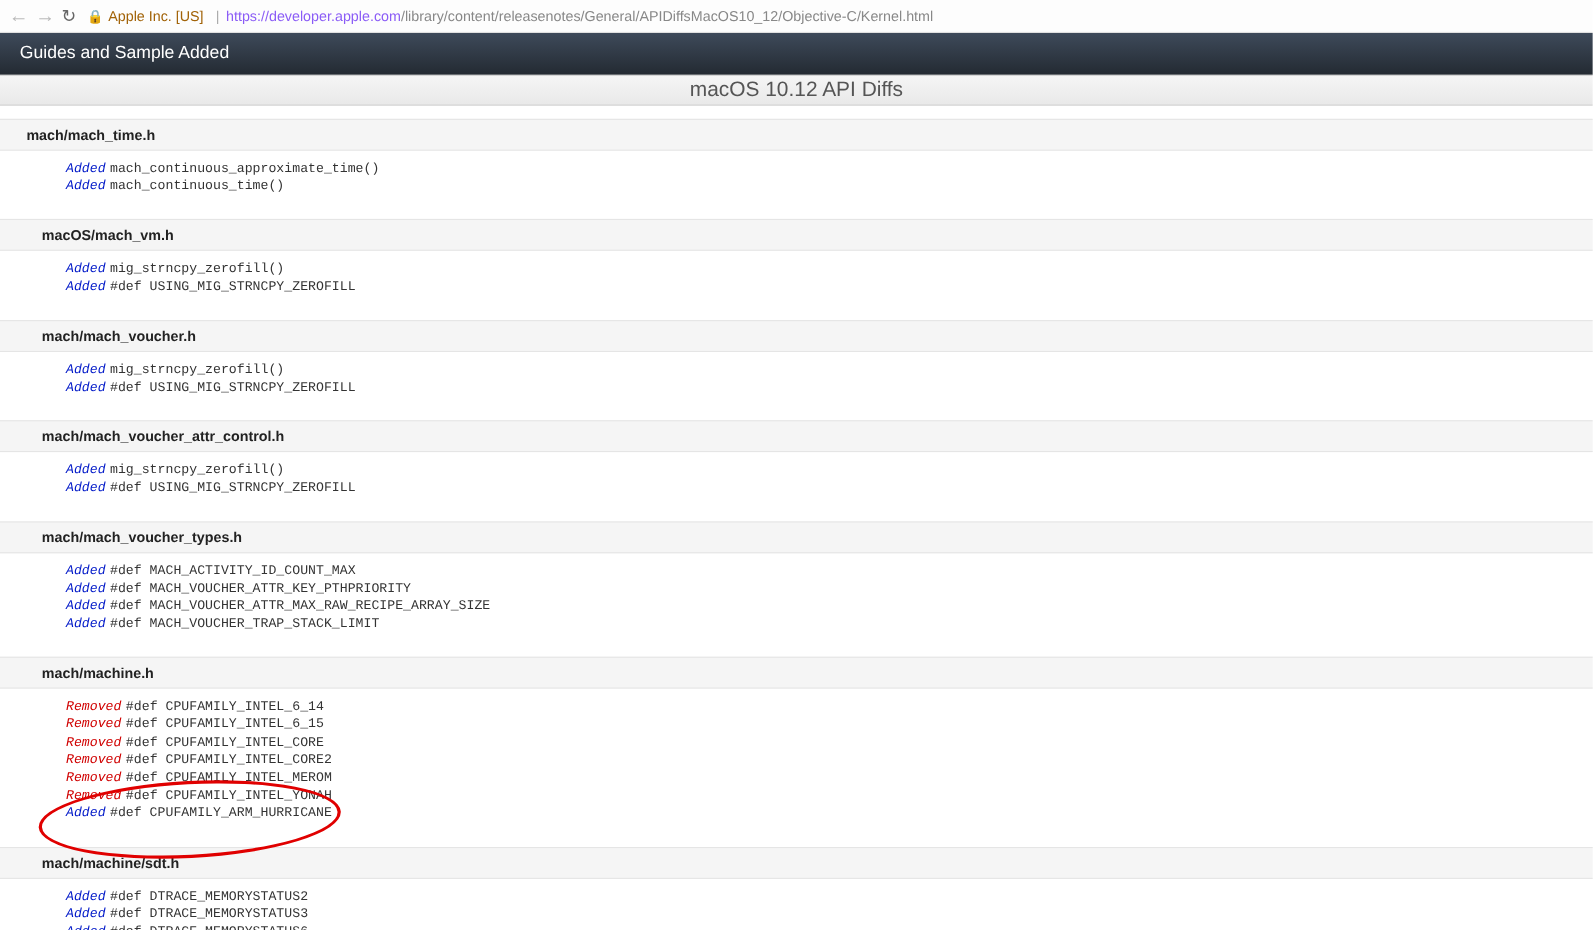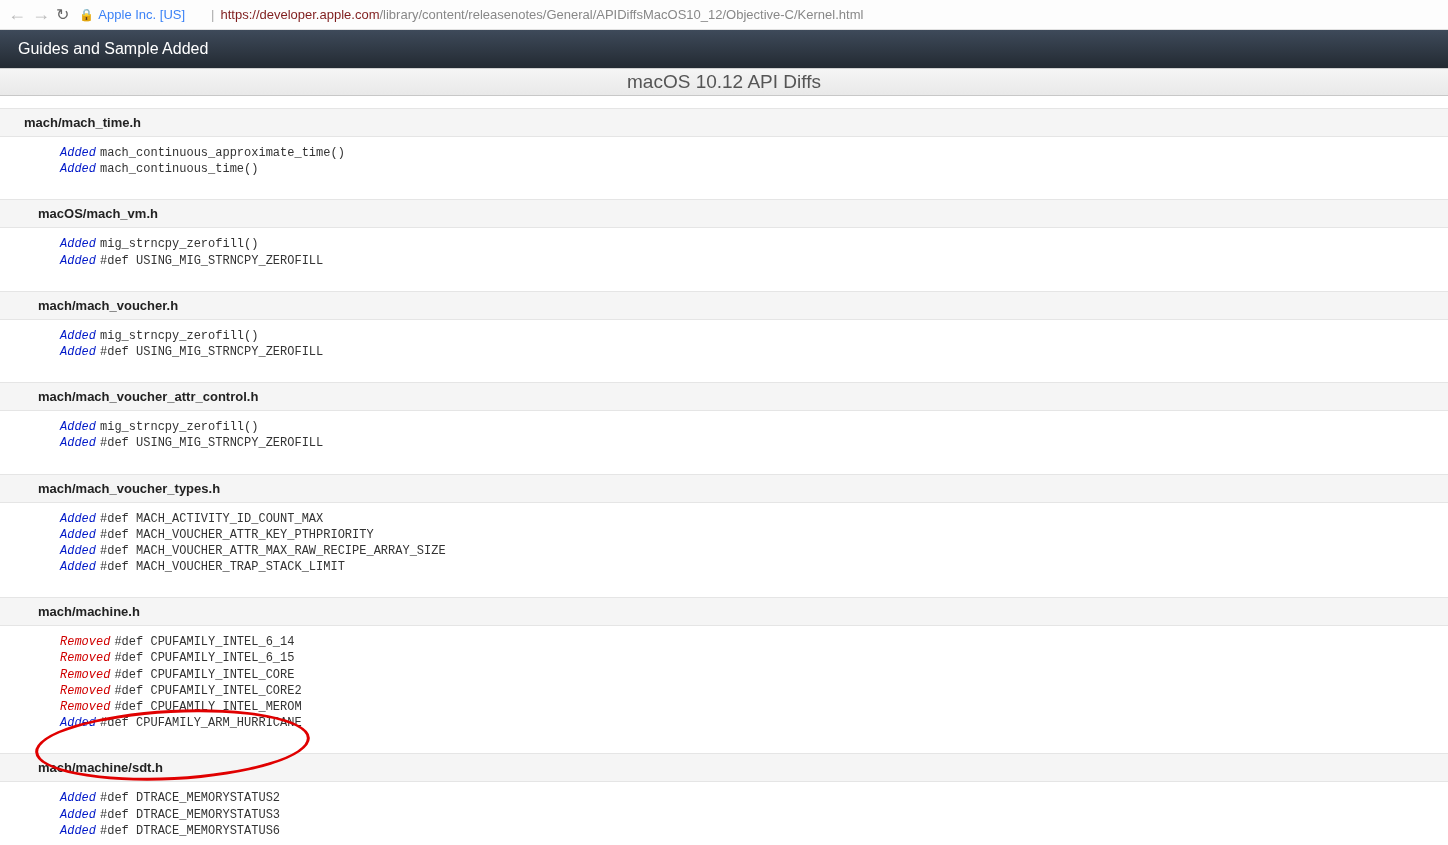--- a/index.html
+++ b/index.html
@@ -2,23 +2,23 @@
 <html><head>
 <meta charset="utf-8">
 <style>
   * { margin: 0; padding: 0; box-sizing: border-box; }
   body { font-family: -apple-system, "Helvetica Neue", Helvetica, Arial, sans-serif; font-size: 13px; background: #fff; color: #333; width: 1448px; }
   .browser-bar { height: 30px; display: flex; align-items: center; padding: 0 8px; border-bottom: 1px solid #e0e0e0; background: #fdfdfd; }
   .nav-arrow { color: #bbb; font-size: 18px; margin-right: 6px; cursor: pointer; }
   .refresh { color: #666; font-size: 16px; margin-right: 10px; cursor: pointer; }
   .url-bar { flex: 1; display: flex; align-items: center; color: #444; font-size: 13px; }
   .lock { color: #0a8f08; margin-right: 4px; font-size: 12px; }
-  .company { color: #3b82f6; margin-right: 20px; }
+  .company { color: #a16207; margin-right: 5px; }
   .sep { color: #aaa; margin: 0 6px; }
-  .url-host { color: #7f1d1d; }
+  .url-host { color: #8b5cf6; }
   .url-path { color: #888; }
   .top-banner { background: linear-gradient(#3e4a5a, #232a32); color: #fff; font-size: 16px; padding: 10px 18px; }
   .sub-banner { background: linear-gradient(#f5f5f5, #e9e9e9); border-top: 1px solid #d0d0d0; border-bottom: 1px solid #c8c8c8; height: 28px; display: flex; align-items: center; justify-content: center; color: #555; font-size: 19px; }
   .content { padding: 12px 0 0 0; }
   .section-header { background: #f5f5f5; border-top: 1px solid #e5e5e5; border-bottom: 1px solid #e5e5e5; padding: 6px 0 6px 38px; font-weight: bold; font-size: 13px; color: #222; margin-top: 14px; }
   .section-header:first-child { margin-top: 0; padding-left: 24px; }
   .diff-block { padding: 8px 0 8px 60px; font-family: Menlo, Consolas, "Courier New", monospace; font-size: 12px; line-height: 1.35; }
   .diff-line { white-space: nowrap; }
   .tag-added { color: #0018c8; font-style: italic; margin-right: 4px; }
   .tag-removed { color: #d00000; font-style: italic; margin-right: 4px; }
@@ -99,20 +99,21 @@
       </div>
     </div>
     <div class="section-header">mach/machine.h</div>
     <div class="annotation-wrap">
       <div class="diff-block">
         <div class="diff-line"><span class="tag-removed">Removed</span><span class="sym">#def CPUFAMILY_INTEL_6_14</span></div>
         <div class="diff-line"><span class="tag-removed">Removed</span><span class="sym">#def CPUFAMILY_INTEL_6_15</span></div>
         <div class="diff-line"><span class="tag-removed">Removed</span><span class="sym">#def CPUFAMILY_INTEL_CORE</span></div>
         <div class="diff-line"><span class="tag-removed">Removed</span><span class="sym">#def CPUFAMILY_INTEL_CORE2</span></div>
         <div class="diff-line"><span class="tag-removed">Removed</span><span class="sym">#def CPUFAMILY_INTEL_MEROM</span></div>
+        <div class="diff-line"><span class="tag-removed">Removed</span><span class="sym">#def CPUFAMILY_INTEL_YONAH</span></div>
         <div class="diff-line"><span class="tag-added">Added</span><span class="sym">#def CPUFAMILY_ARM_HURRICANE</span></div>
       </div>
       <div class="red-circle"></div>
     </div>
     <div class="section-header">mach/machine/sdt.h</div>
     <div class="">
       <div class="diff-block">
         <div class="diff-line"><span class="tag-added">Added</span><span class="sym">#def DTRACE_MEMORYSTATUS2</span></div>
         <div class="diff-line"><span class="tag-added">Added</span><span class="sym">#def DTRACE_MEMORYSTATUS3</span></div>
         <div class="diff-line"><span class="tag-added">Added</span><span class="sym">#def DTRACE_MEMORYSTATUS6</span></div>

